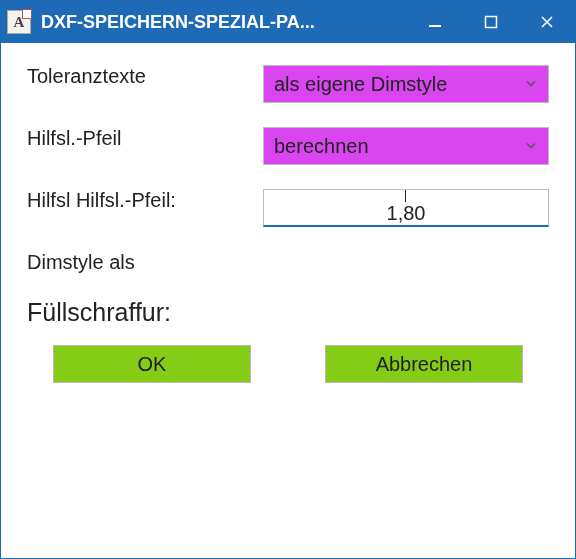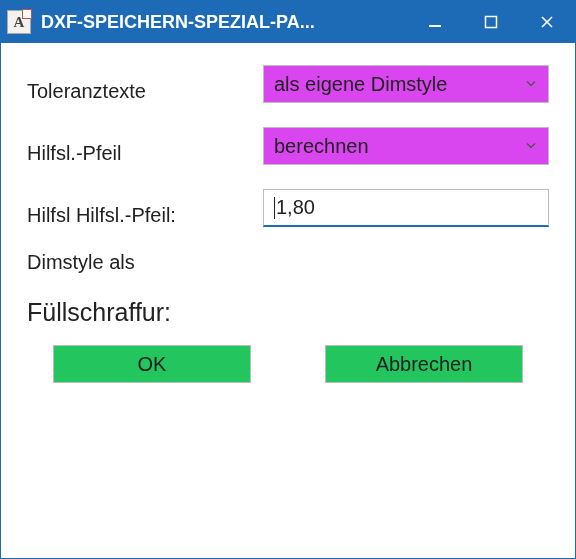--- a/index.html
+++ b/index.html
@@ -69,21 +69,21 @@
     justify-content: center;
     color: #ffffff;
     font-size: 16px;
   }
   .win-btn svg { display:block; }
   .client {
     padding: 22px 26px 18px 26px;
   }
   .row {
     display: flex;
-    align-items: flex-end;
+    align-items: flex-start;
     margin-bottom: 24px;
   }
   .row .label {
     flex: 0 0 236px;
     font-size: 20px;
     color: #222;
   }
   .row .field {
     flex: 1 1 auto;
   }
@@ -111,20 +111,21 @@
     width: 100%;
     height: 38px;
     border: 1px solid #bdbdbd;
     border-bottom: 2px solid #1d6ab6;
     background: #ffffff;
     padding: 0 10px;
     font-size: 20px;
     color: #222;
     display: flex;
     align-items: center;
+    flex-direction: column;
   }
   .text-input .caret {
     display: inline-block;
     width: 1px;
     height: 22px;
     background: #222;
     margin-right: 1px;
   }
   .section-label {
     font-size: 25px;
@@ -177,21 +178,21 @@
   .button-row {
     display: flex;
     gap: 74px;
     justify-content: center;
     padding: 0 18px;
   }
   .btn {
     width: 198px;
     height: 38px;
     border: 1px solid #bdbdbd;
-    background: #22c55e;
+    background: #84cc16;
     display: flex;
     align-items: center;
     justify-content: center;
     font-size: 20px;
     color: #222;
   }
 </style>
 </head>
 <body>
 

